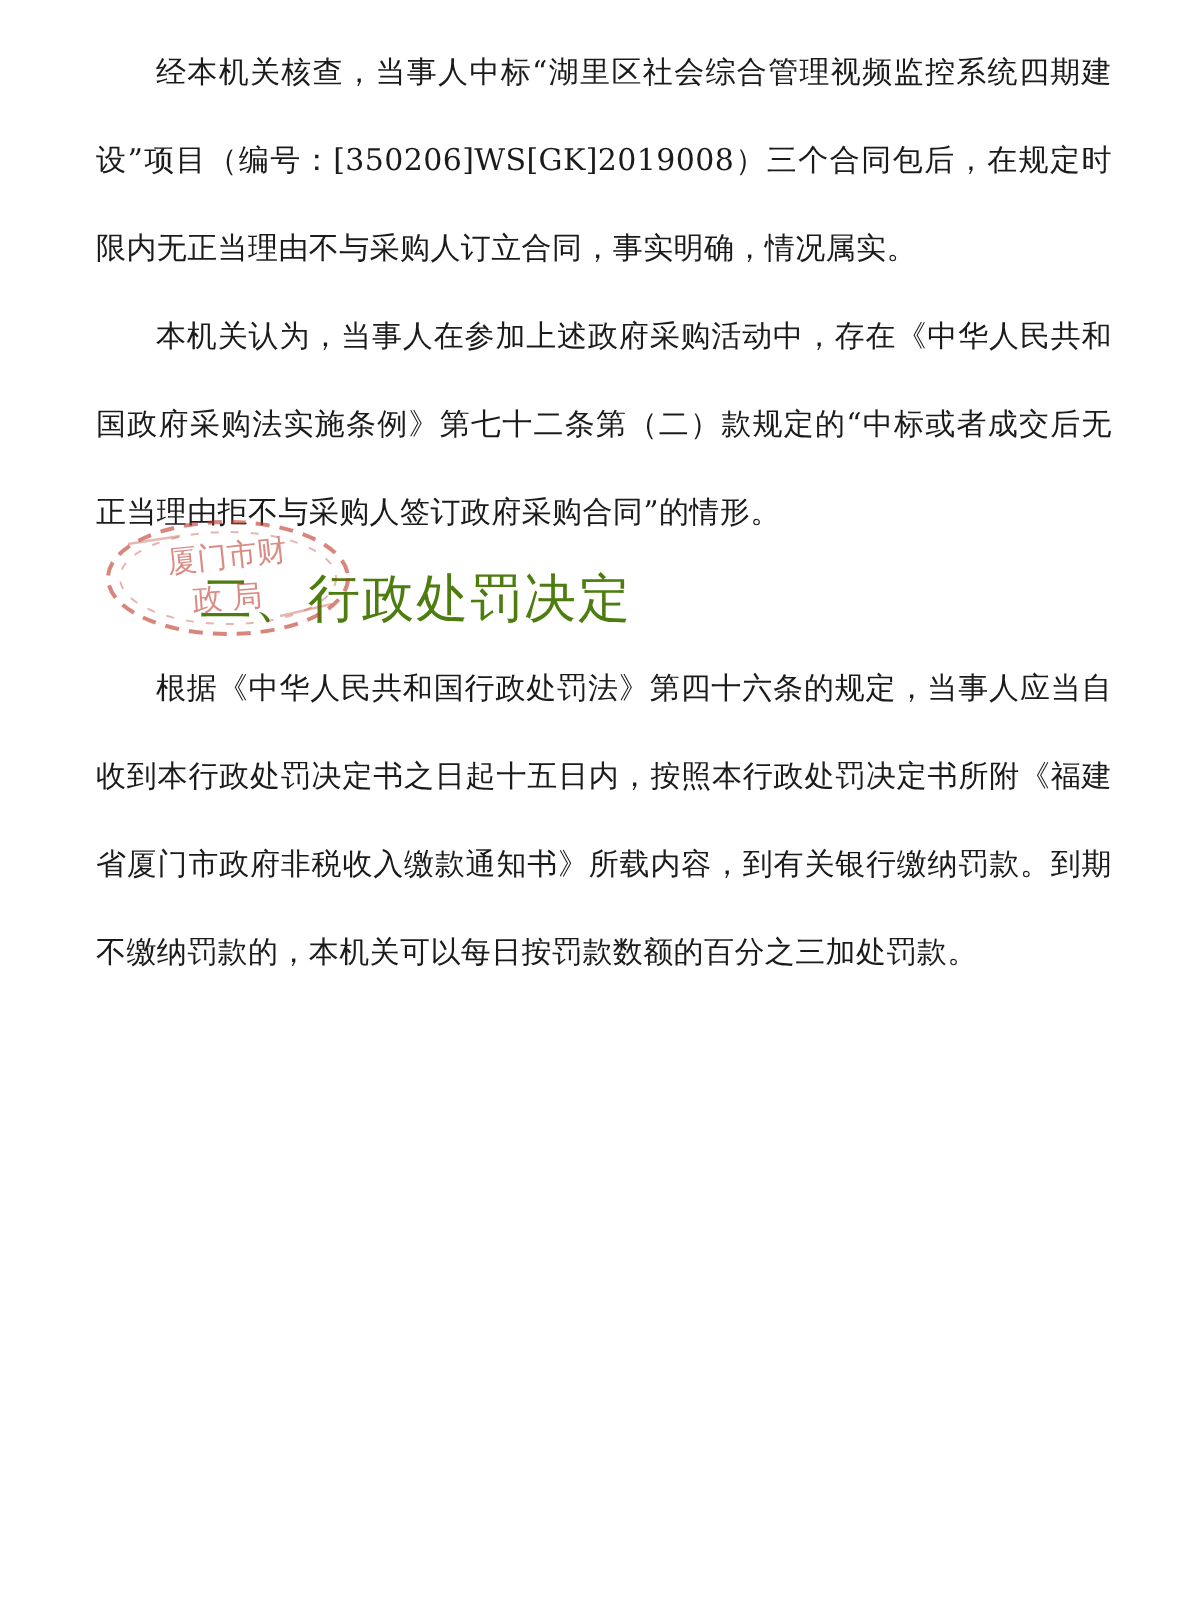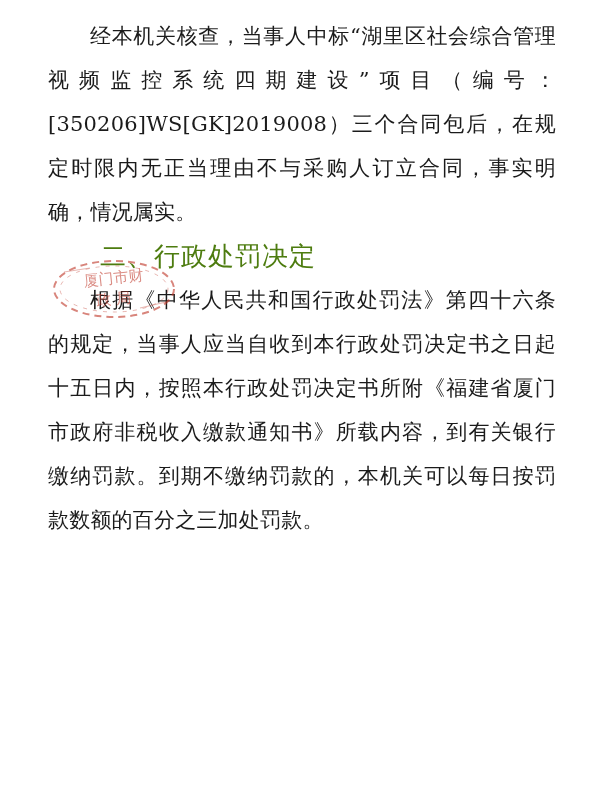--- a/index.html
+++ b/index.html
@@ -15,21 +15,21 @@
     position: relative;
   }
   .page {
     position: relative;
     width: 600px;
     height: 812px;
     box-sizing: border-box;
     padding: 14px 44px 0 48px;
   }
   .para {
-    font-size: 21px;
+    font-size: 15px;
     line-height: 44px;
     color: #1b1b1b;
     text-align: justify;
     text-justify: inter-ideograph;
     letter-spacing: 0.2px;
     margin: 0 0 0 0;
     text-indent: 2em;
     font-weight: 500;
   }
   .heading {
@@ -54,20 +54,21 @@
     display: block;
   }
 </style>
 </head>
 <body>
 
 <div class="page">
 
   <p class="para">经本机关核查，当事人中标“湖里区社会综合管理视频监控系统四期建设”项目（编号：[350206]WS[GK]2019008）三个合同包后，在规定时限内无正当理由不与采购人订立合同，事实明确，情况属实。</p>
 
+  <p class="para">本机关认为，当事人在参加上述政府采购活动中，存在《中华人民共和国政府采购法实施条例》第七十二条第（二）款规定的“中标或者成交后无正当理由拒不与采购人签订政府采购合同”的情形。</p>
 
   <h2 class="heading">二、行政处罚决定</h2>
 
 
   <p class="para">根据《中华人民共和国行政处罚法》第四十六条的规定，当事人应当自收到本行政处罚决定书之日起十五日内，按照本行政处罚决定书所附《福建省厦门市政府非税收入缴款通知书》所载内容，到有关银行缴纳罚款。到期不缴纳罚款的，本机关可以每日按罚款数额的百分之三加处罚款。</p>
 
   <div class="stamp">
     <svg width="128" height="62" viewBox="0 0 128 62" xmlns="http://www.w3.org/2000/svg">
       <g stroke="#c0392b" fill="none" stroke-width="2" opacity="0.85">
         <ellipse cx="64" cy="31" rx="60" ry="28" stroke-dasharray="7 5"></ellipse>

